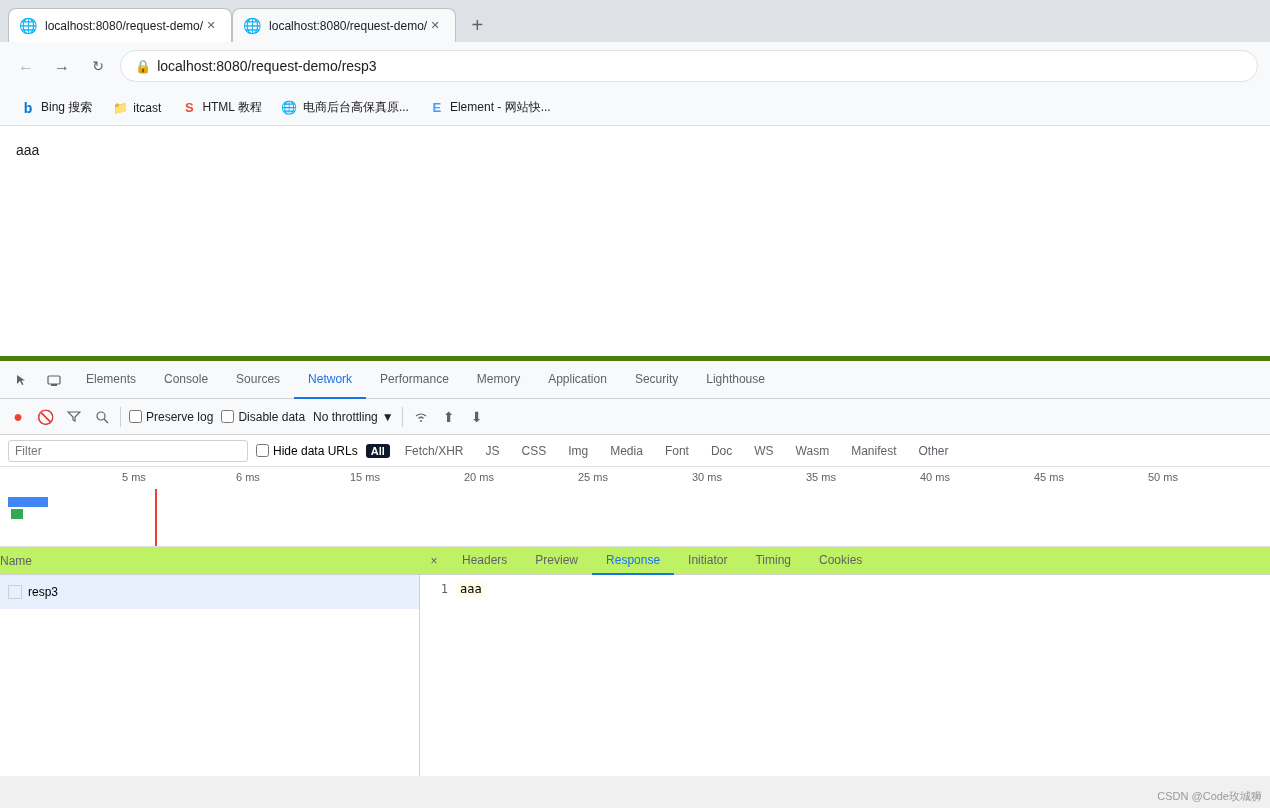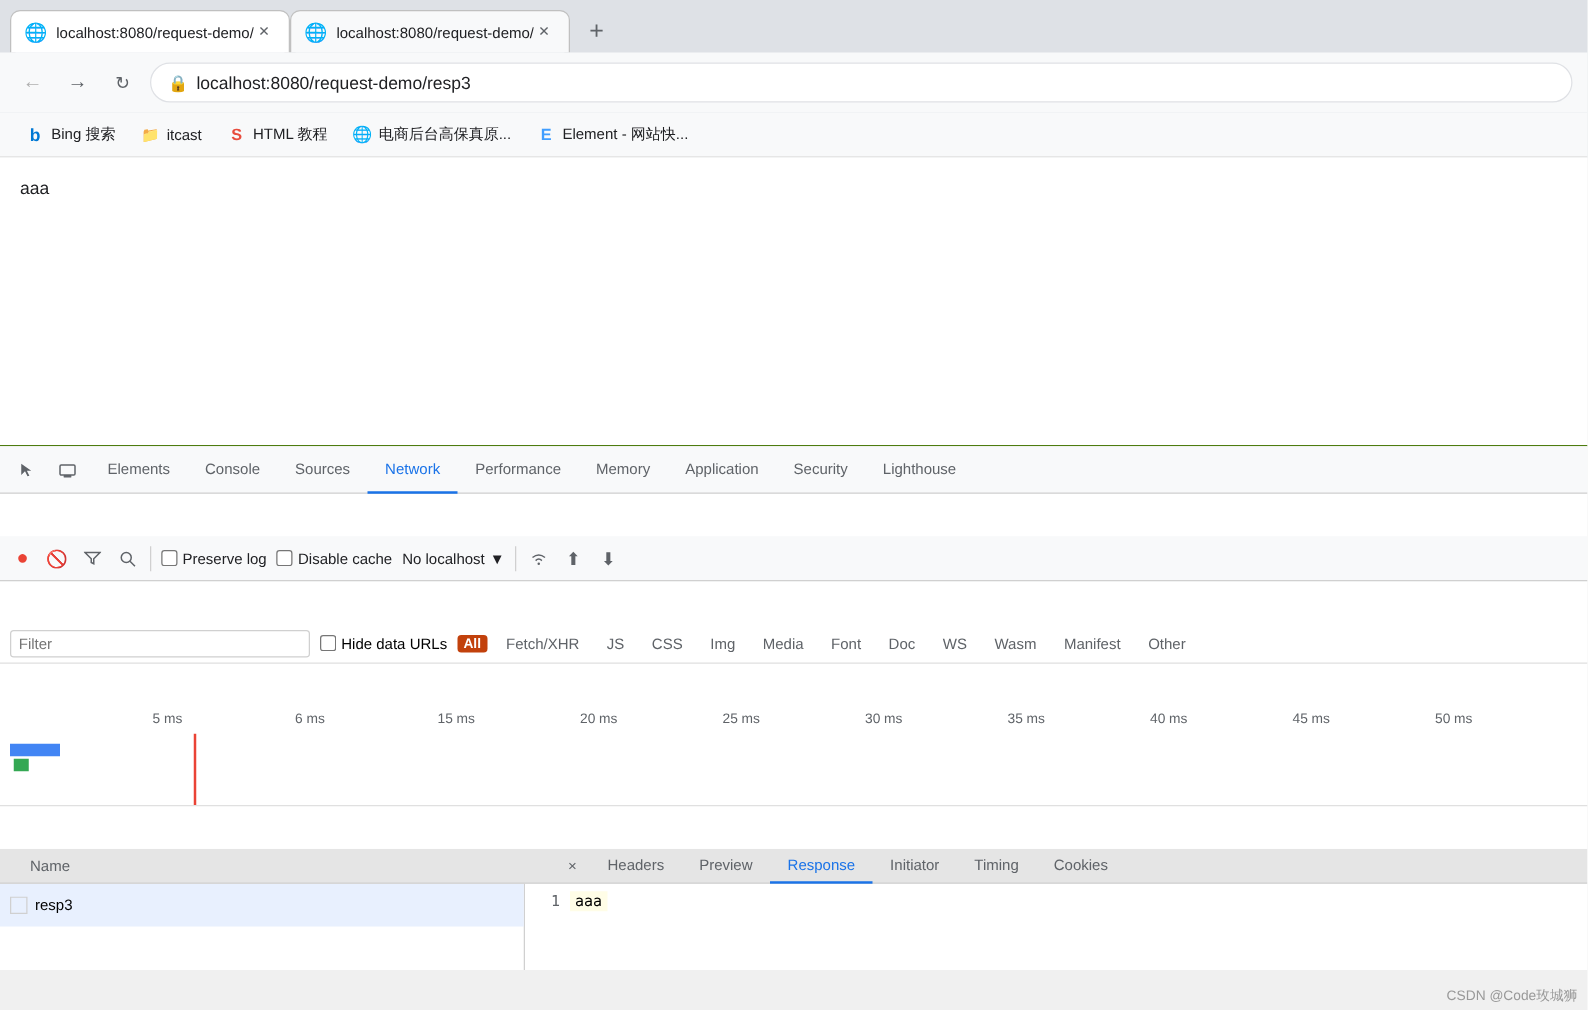--- a/index.html
+++ b/index.html
@@ -26,57 +26,57 @@
 
     
     .bookmarks-bar { display: flex; align-items: center; padding: 4px 12px; height: 36px; background: #f8f9fa; border-bottom: 1px solid #e0e0e0; gap: 4px; }
     .bookmark { display: flex; align-items: center; padding: 2px 8px; border-radius: 4px; font-size: 12px; color: #202124; cursor: pointer; gap: 5px; white-space: nowrap; }
     .bm-icon { width: 16px; height: 16px; display: flex; align-items: center; justify-content: center; flex-shrink: 0; }
 
     
     .page-content { background: #ffffff; height: 230px; padding: 16px; font-size: 14px; color: #202124; }
 
     
-    .devtools { background: #ffffff; border-top: 1px solid #4d7c0f; height: 420px; display: flex; flex-direction: column; gap: 34px; }
+    .devtools { background: #ffffff; border-top: 5px solid #4d7c0f; height: 420px; display: flex; flex-direction: column; }
 
     
     .devtools-tabs { display: flex; align-items: center; padding: 0 8px; height: 38px; background: #f8f9fa; border-bottom: 1px solid #d0d0d0; gap: 0; }
     .dt-icon-btn { width: 28px; height: 28px; display: flex; align-items: center; justify-content: center; cursor: pointer; color: #5f6368; font-size: 14px; margin-right: 4px; }
     .dt-tab { padding: 0 14px; height: 38px; display: flex; align-items: center; font-size: 12px; color: #5f6368; cursor: pointer; border-bottom: 2px solid transparent; white-space: nowrap; }
     .dt-tab.active { color: #1a73e8; border-bottom: 2px solid #1a73e8; }
 
     
     .devtools-toolbar { display: flex; align-items: center; padding: 4px 8px; height: 36px; background: #f8f9fa; border-bottom: 1px solid #d0d0d0; gap: 8px; font-size: 12px; }
     .toolbar-sep { width: 1px; height: 20px; background: #d0d0d0; }
     .tb-btn { width: 20px; height: 20px; display: flex; align-items: center; justify-content: center; cursor: pointer; color: #5f6368; font-size: 14px; }
     .tb-checkbox { display: flex; align-items: flex-start; gap: 4px; font-size: 12px; color: #202124; cursor: pointer; }
     .tb-checkbox input { margin: 0; }
     .throttle-select { display: flex; align-items: center; gap: 4px; font-size: 12px; color: #202124; cursor: pointer; }
 
     
     .filter-bar { display: flex; align-items: center; padding: 4px 8px; height: 32px; background: #ffffff; border-bottom: 1px solid #e0e0e0; gap: 8px; font-size: 12px; }
     .filter-input { width: 240px; height: 22px; border: 1px solid #d0d0d0; border-radius: 3px; padding: 0 6px; font-size: 12px; }
     .filter-checkbox { display: flex; align-items: center; gap: 4px; font-size: 12px; cursor: pointer; }
     .filter-checkbox input { margin: 0; }
-    .filter-badge { background: #c2410c; color: white; border-radius: 3px; padding: 1px 5px; font-size: 11px; font-weight: bold; cursor: pointer; }
+    .filter-badge { background: #0f172a; color: white; border-radius: 3px; padding: 1px 5px; font-size: 11px; font-weight: bold; cursor: pointer; }
     .filter-btn { padding: 1px 7px; font-size: 12px; color: #5f6368; cursor: pointer; border: none; background: none; }
 
     
     .timeline { height: 80px; background: #ffffff; border-bottom: 1px solid #e0e0e0; position: relative; overflow: hidden; }
     .timeline-ruler { display: flex; align-items: flex-start; padding: 4px 8px; font-size: 11px; color: #5f6368; gap: 0; }
     .ruler-mark { flex: 1; text-align: left; }
     .timeline-bars { position: absolute; top: 22px; left: 0; right: 0; bottom: 0; padding: 4px 8px; }
     .tl-bar-container { position: relative; height: 16px; margin: 2px 0; }
     .tl-bar-blue { position: absolute; left: 0; top: 2px; width: 40px; height: 10px; background: #4285f4; }
     .tl-bar-green { position: absolute; left: 0; top: 2px; width: 12px; height: 10px; background: #34a853; }
     .tl-red-line { position: absolute; left: 155px; top: 0; bottom: 0; width: 1.5px; background: #ea4335; }
 
     
     .request-table { flex: 1; display: flex; flex-direction: column; overflow: hidden; }
-    .request-table-header { display: flex; align-items: center; padding: 0 24px; height: 28px; background: #e5e5e5; border-bottom: 1px solid #d0d0d0; font-size: 12px; color: #5f6368; }
+    .request-table-header { display: flex; align-items: center; padding: 0 0; height: 28px; background: #bef264; border-bottom: 1px solid #d0d0d0; font-size: 12px; color: #5f6368; }
     .col-name { width: 420px; flex-shrink: 0; font-weight: 500; }
     .col-x { width: 28px; text-align: center; }
     .col-tabs { display: flex; gap: 0; }
     .col-tab { padding: 0 14px; height: 28px; display: flex; align-items: center; font-size: 12px; color: #5f6368; cursor: pointer; border-bottom: 2px solid transparent; }
     .col-tab.active { color: #1a73e8; border-bottom: 2px solid #1a73e8; }
     .request-row { display: flex; align-items: center; padding: 0 8px; height: 34px; font-size: 12px; background: #ffffff; }
     .req-name { width: 420px; flex-shrink: 0; display: flex; align-items: center; gap: 6px; overflow: hidden; }
     .req-file-icon { width: 14px; height: 14px; border: 1px solid #d0d0d0; flex-shrink: 0; }
     .req-name-text { overflow: hidden; text-overflow: ellipsis; white-space: nowrap; }
     .response-content { flex: 1; padding: 4px 8px; font-size: 12px; font-family: monospace; }
@@ -204,24 +204,24 @@
         <line x1="9" y1="9" x2="13" y2="13" stroke="#5f6368" stroke-width="1.2"></line>
       </svg>
     </span>
     <div class="toolbar-sep"></div>
     <label class="tb-checkbox">
       <input type="checkbox" style="">
       <span>Preserve log</span>
     </label>
     <label class="tb-checkbox">
       <input type="checkbox" style="">
-      <span>Disable cache</span>
+      <span>Disable data</span>
     </label>
     <div class="throttle-select">
-      <span>No localhost</span>
+      <span>No throttling</span>
       <span>▼</span>
     </div>
     <div class="toolbar-sep"></div>
     <span class="tb-btn">
       <svg width="16" height="12" viewBox="0 0 16 12" fill="none">
         <path d="M8 10 L8 10" stroke="#5f6368" stroke-width="2" stroke-linecap="round"></path>
         <path d="M5.5 7.5 Q8 5 10.5 7.5" stroke="#5f6368" stroke-width="1.2" fill="none"></path>
         <path d="M3 5 Q8 1 13 5" stroke="#5f6368" stroke-width="1.2" fill="none"></path>
       </svg>
     </span>

